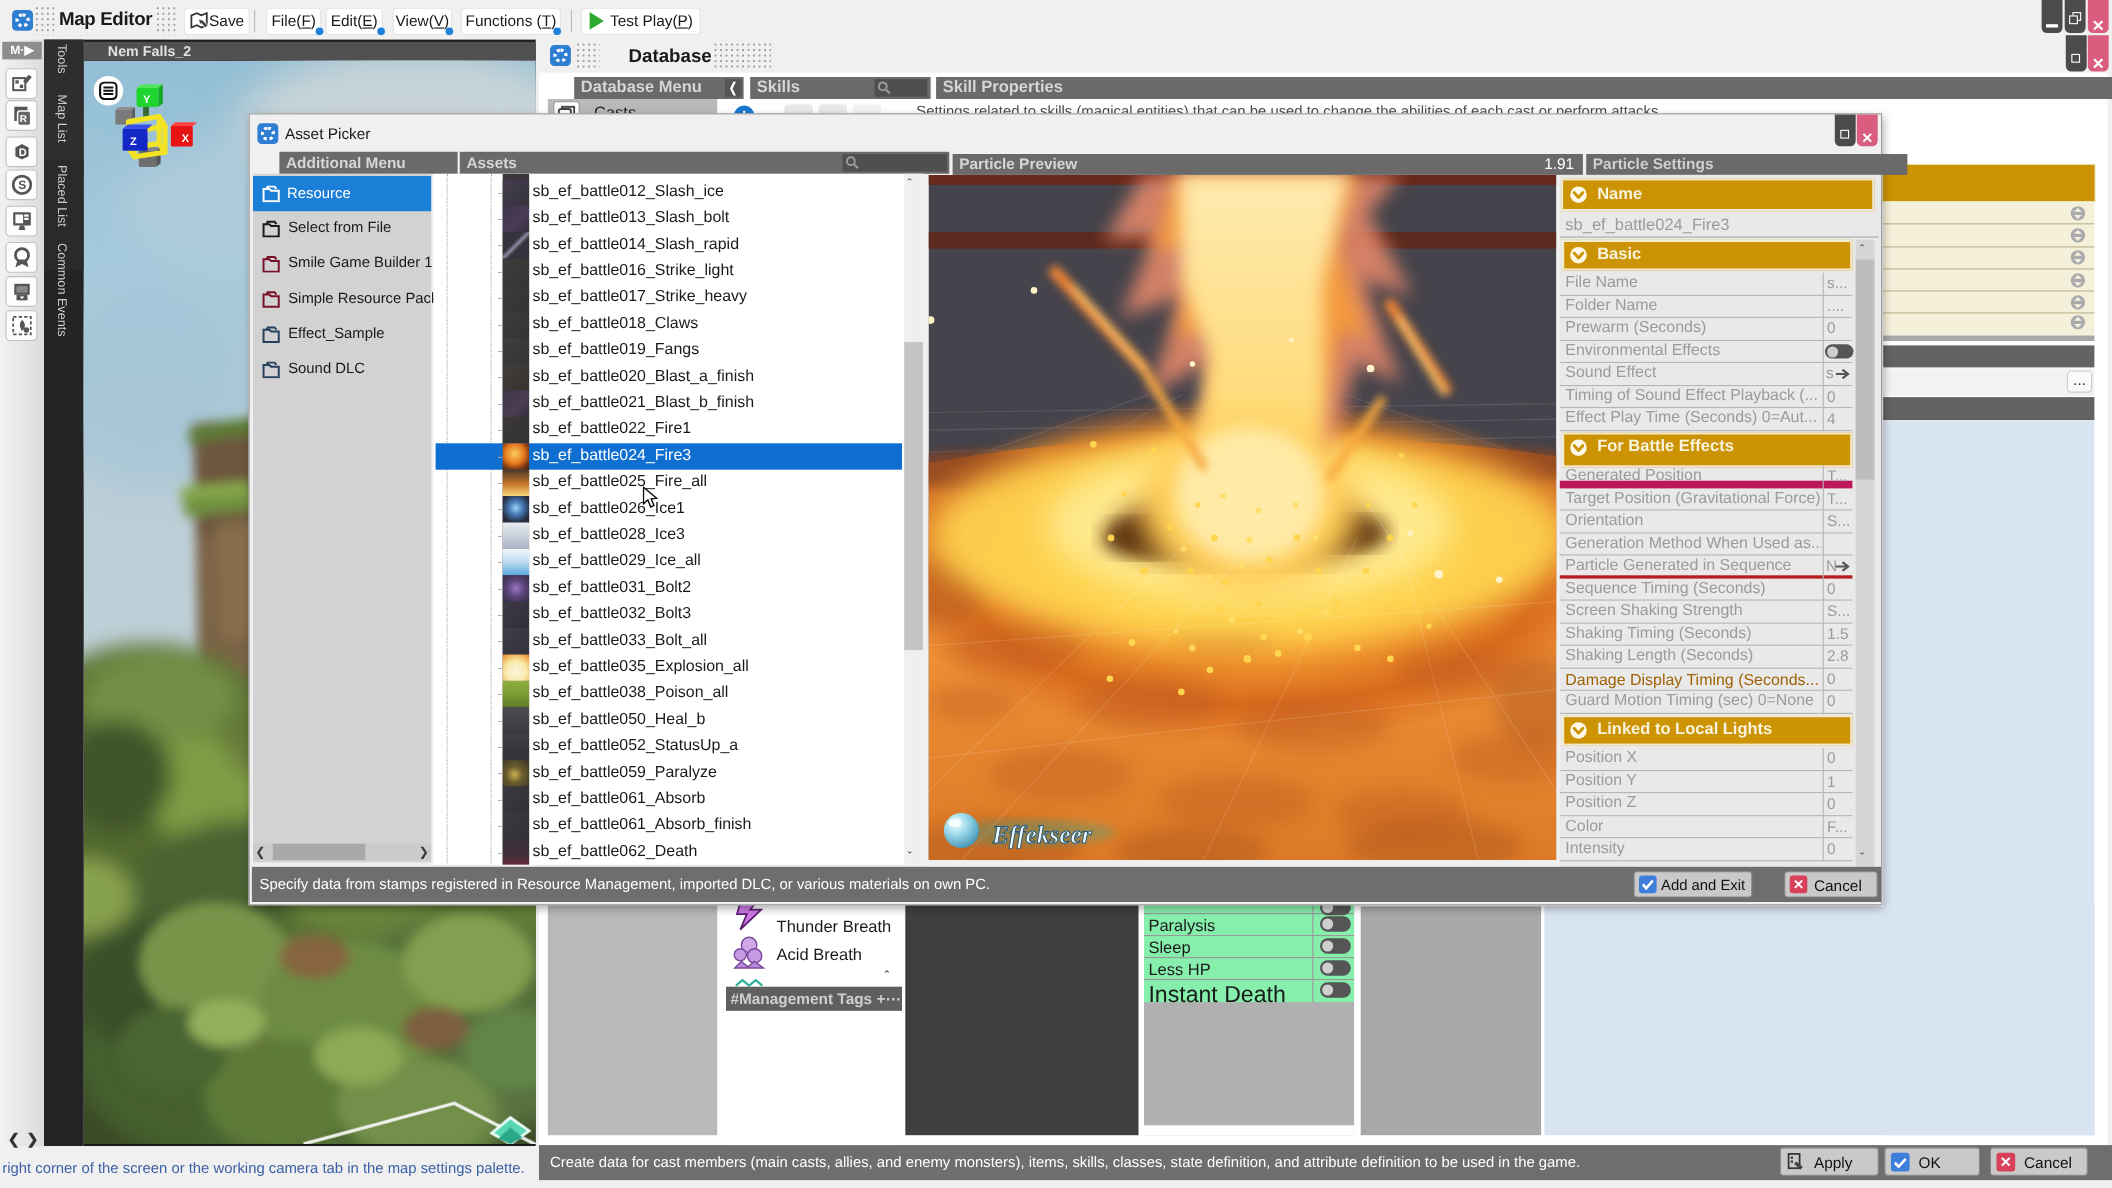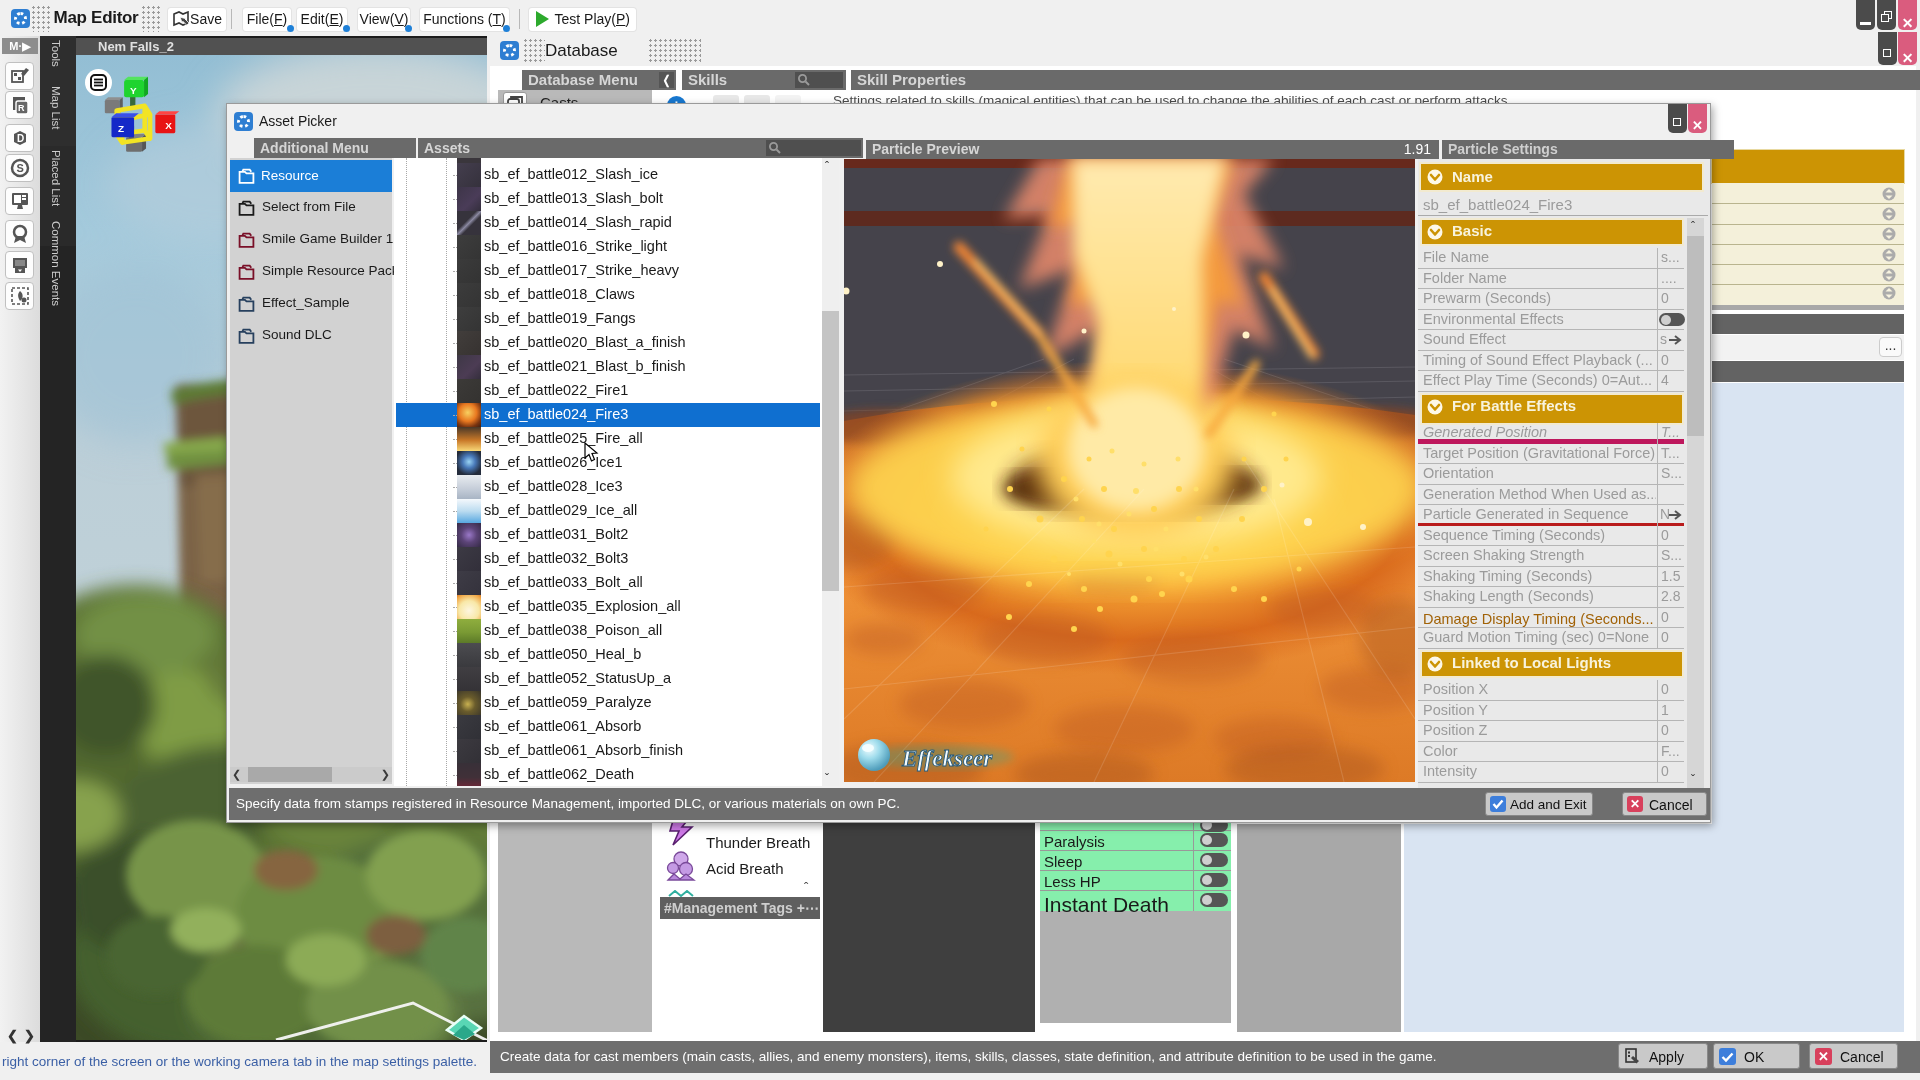--- a/index.html
+++ b/index.html
@@ -274,21 +274,21 @@
   </div>
 </div>
 
 <div class="abs" style="left:490px;top:32px;width:1426px;height:1009px;background:#ffffff;">
 
   <div class="abs" style="left:0;top:0;width:1426px;height:34px;background:#f0f0f0;">
     <div class="abs" style="left:10px;top:9px;width:19px;height:19px;border-radius:4px;background:#2e7ed2;">
       <div class="abs" style="left:3px;top:3px;width:13px;height:13px;border-radius:50%;border:3px dotted #fff;"></div>
     </div>
     <div class="abs dots" style="left:33px;top:6px;width:178px;height:26px;"></div>
-    <div class="abs" style="left:55px;top:6px;width:102px;height:26px;background:#f0f0f0;color:#1a1a1a;font-size:17px;font-weight:normal;text-align:left;line-height:25px;">Database</div>
+    <div class="abs" style="left:55px;top:6px;width:102px;height:26px;background:#f0f0f0;color:#1a1a1a;font-size:17px;font-weight:bold;text-align:right;line-height:25px;">Database</div>
     <div class="winbtn dark" style="left:1388px;top:0;height:33px;">
         <div style="position:absolute;left:5px;bottom:8px;width:8px;height:8px;border:1.5px solid #fff;"></div>
       </div>
     <div class="winbtn pink" style="left:1408px;top:0;height:33px;font-size:14px;font-weight:bold;line-height:52px;">✕</div>
   </div>
 
   <div class="abs hdr" style="left:8px;top:38px;width:154px;height:20px;line-height:20px;padding-left:6px;">Database Menu
     <div class="abs" style="right:2px;top:2px;width:15px;height:16px;background:#555;color:#fff;text-align:center;line-height:16px;font-size:12px;">❬</div>
   </div>
   <div class="abs hdr" style="left:168px;top:38px;width:164px;height:20px;line-height:20px;padding-left:6px;">Skills
@@ -822,21 +822,21 @@
         <div class="abs" style="left:5px;top:1px;width:233px;color:#9b9b9b;font-size:14.5px;white-space:nowrap;overflow:hidden;">Effect Play Time (Seconds) 0=Aut...</div>
         <div class="abs" style="left:239px;top:0;width:1px;height:20.5px;background:#b5b5b5;"></div>
         <div class="abs" style="left:243px;top:1px;color:#9b9b9b;font-size:14px;">4</div>
       </div>
     <div class="abs orange" style="left:2px;top:234px;width:264px;height:32px;">
         <svg class="abs" style="left:5px;top:4px;" width="16" height="16" viewBox="0 0 16 16">
           <use href="#chev"></use>
         </svg>
         <div class="abs" style="left:30px;top:2px;">For Battle Effects</div>
       </div>
-    <div class="abs" style="left:0;top:264.0px;width:266px;height:20.5px;border-bottom:5px solid #be185d;font-style:italic;">
+    <div class="abs" style="left:0;top:264.0px;width:266px;height:20.5px;border-bottom:7px solid #be185d;">
         <div class="abs" style="left:5px;top:1px;width:233px;color:#9b9b9b;font-size:14.5px;white-space:nowrap;overflow:hidden;">Generated Position</div>
         <div class="abs" style="left:239px;top:0;width:1px;height:20.5px;background:#b5b5b5;"></div>
         <div class="abs" style="left:243px;top:1px;color:#9b9b9b;font-size:14px;">T...</div>
       </div>
     <div class="abs" style="left:0;top:284.5px;width:266px;height:20.5px;border-bottom:1px solid #b5b5b5;">
         <div class="abs" style="left:5px;top:1px;width:233px;color:#9b9b9b;font-size:14.5px;white-space:nowrap;overflow:hidden;">Target Position (Gravitational Force)</div>
         <div class="abs" style="left:239px;top:0;width:1px;height:20.5px;background:#b5b5b5;"></div>
         <div class="abs" style="left:243px;top:1px;color:#9b9b9b;font-size:14px;">T...</div>
       </div>
     <div class="abs" style="left:0;top:305.0px;width:266px;height:20.5px;border-bottom:1px solid #b5b5b5;">

